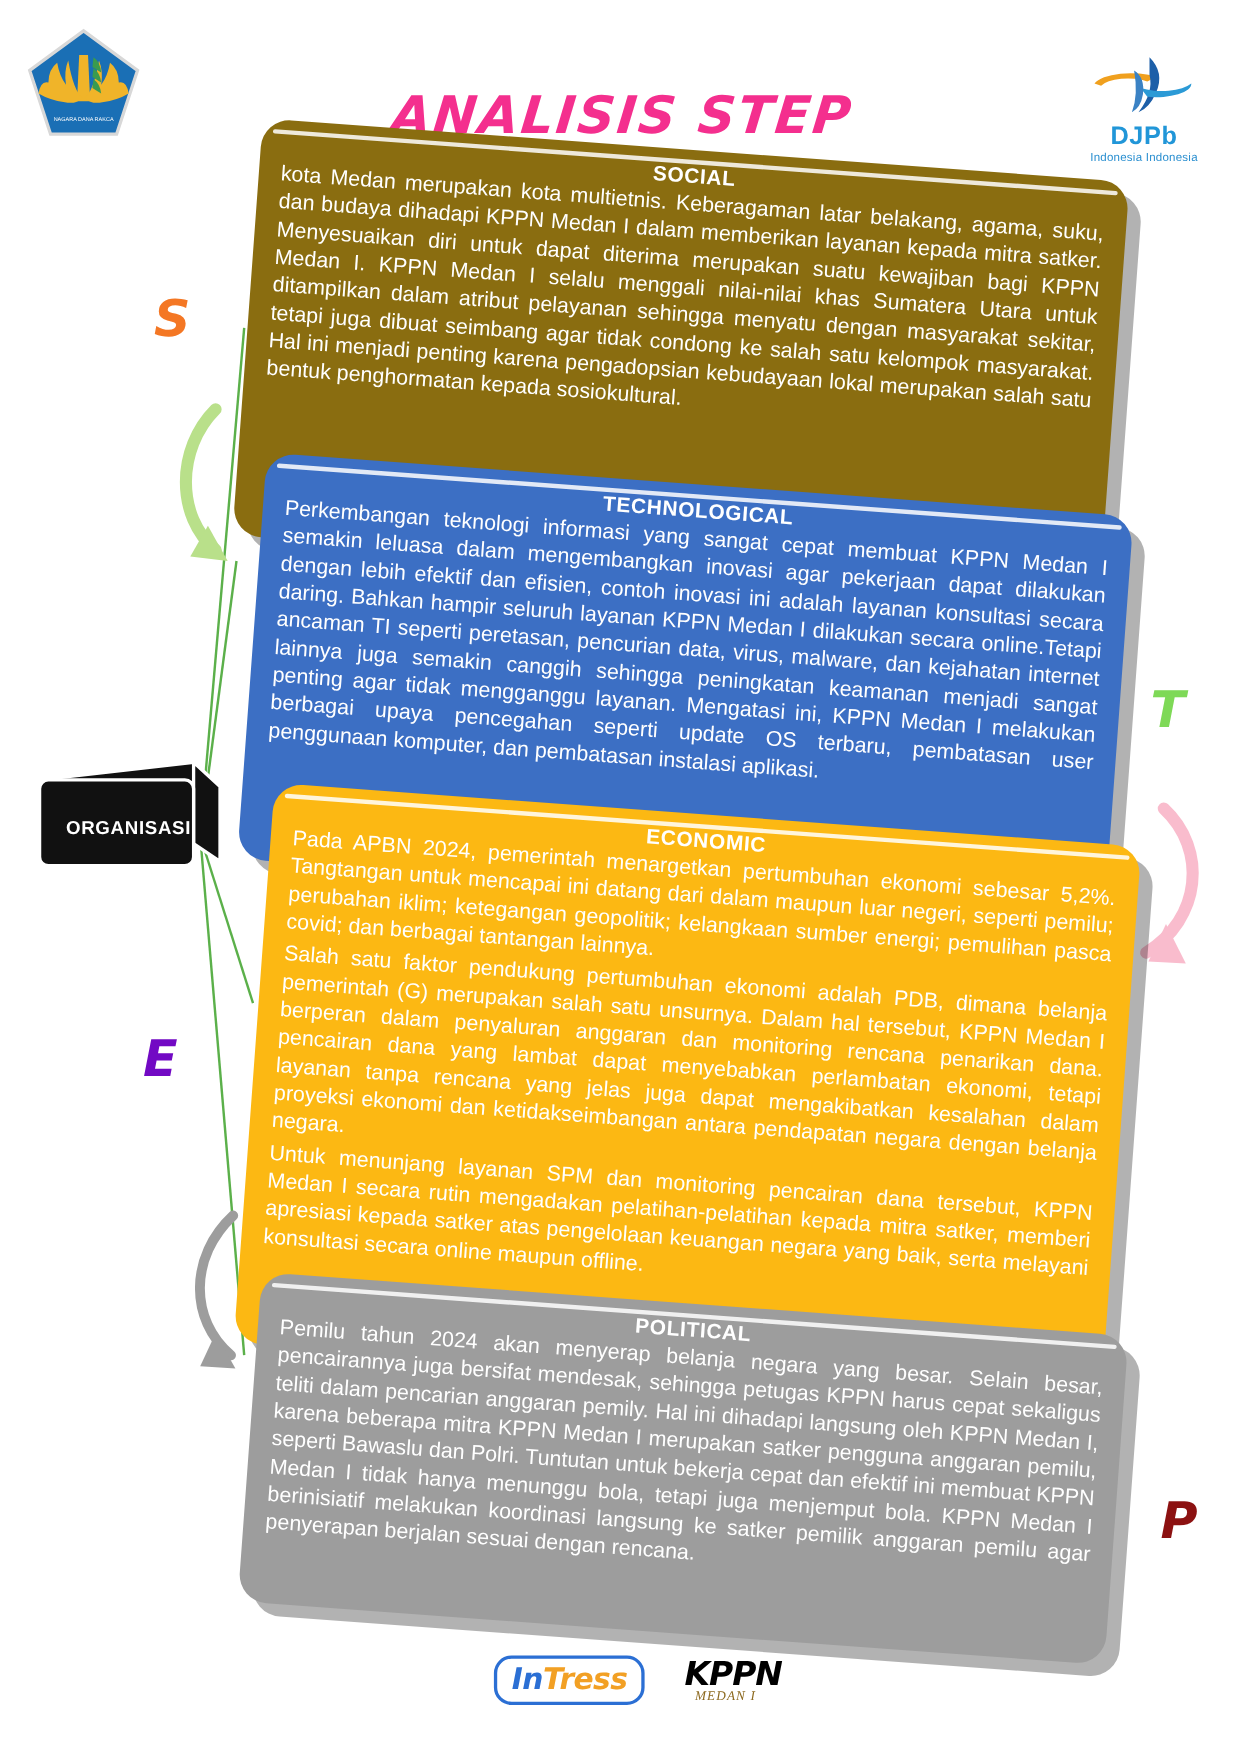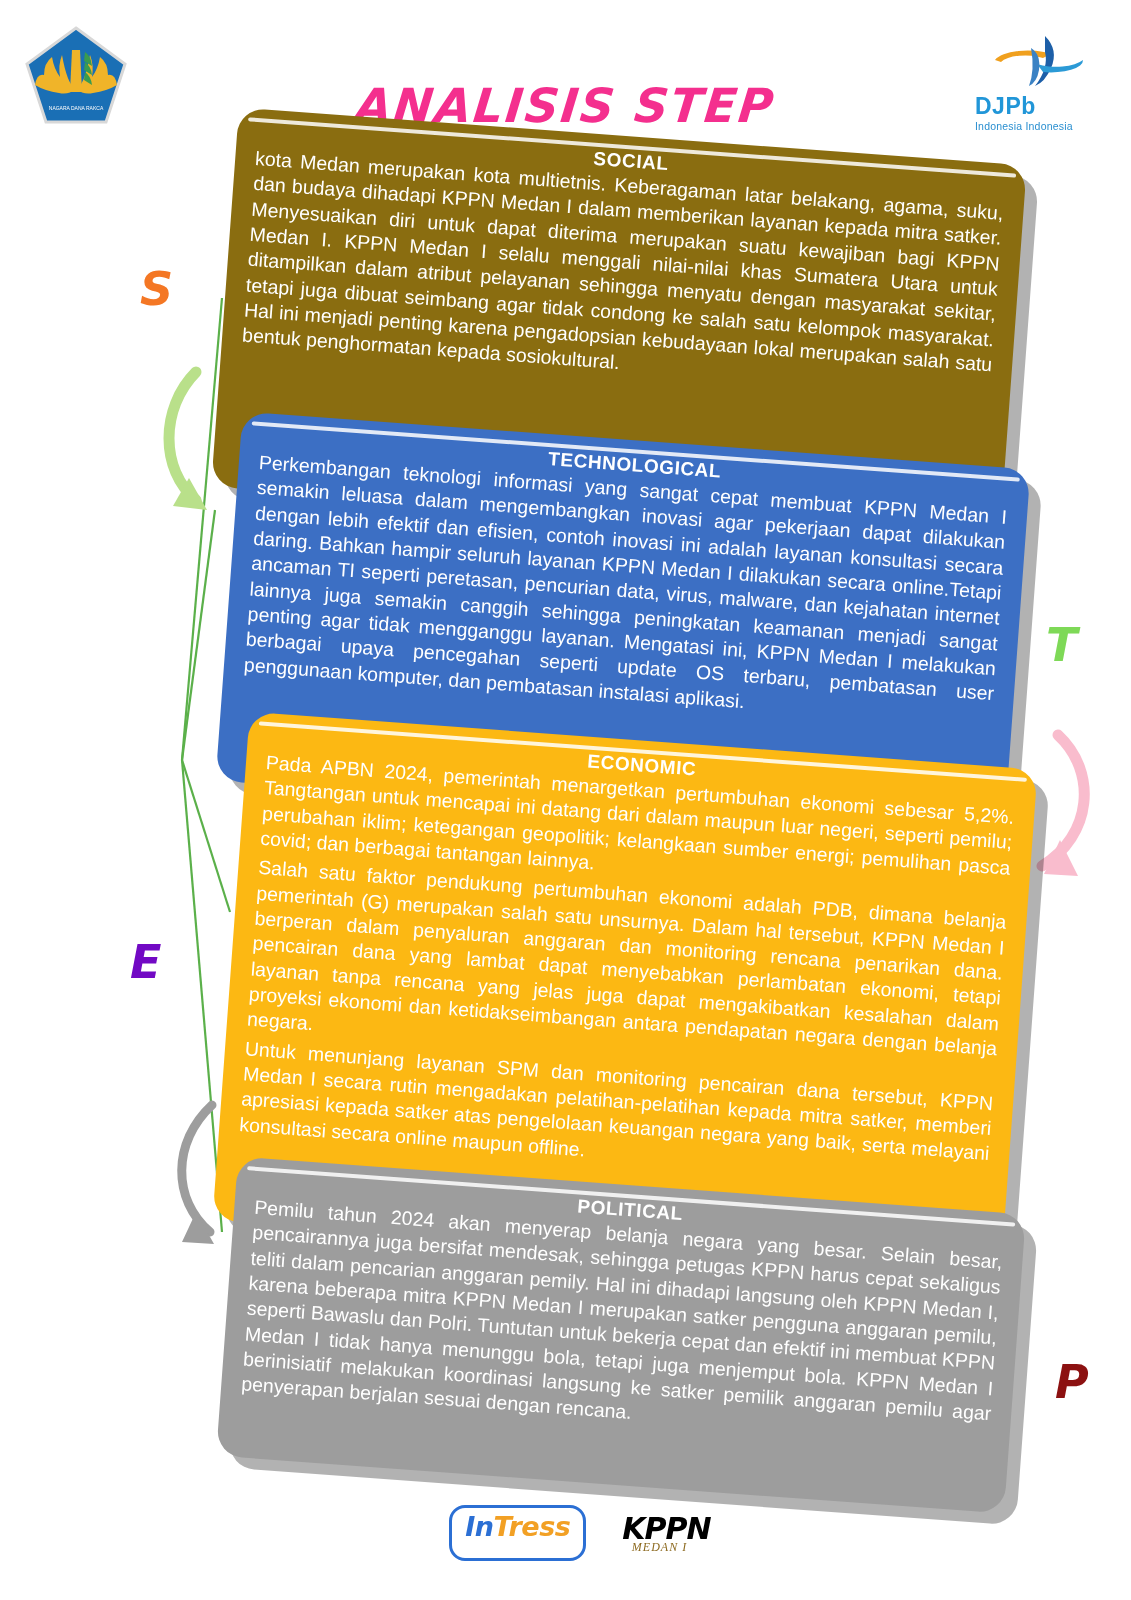--- a/index.html
+++ b/index.html
@@ -10,21 +10,21 @@
     overflow: hidden;
   }
   #page {
     position: relative;
     width: 1131px; height: 1600px;
     background: #fff;
   }
 
   
   .logo-kemenkeu { position: absolute; left: 22px; top: 22px; width: 108px; height: 108px; }
-  .logo-djpb { position: absolute; left: 975px; top: 28px; width: 130px; height: 108px; text-align: left; }
+  .logo-djpb { position: absolute; left: 975px; top: 44px; width: 130px; height: 108px; text-align: center; }
   .djpb-mark { width: 130px; height: 62px; }
   .djpb-name { font-size: 23px; font-weight: bold; color: #2196d8; letter-spacing: .5px; line-height: 1; margin-top: 1px;}
   .djpb-tag { font-size: 10.5px; color: #2a8fd0; letter-spacing: .2px; margin-top: 2px; }
 
   
   .title {
     position: absolute; left: 0; top: 78px; width: 1131px;
     text-align: center;
     font-family: "DejaVu Sans", sans-serif;
     font-size: 47px; font-weight: bold;
@@ -106,21 +106,21 @@
     background: rgba(255,255,255,.85); border-radius: 3px;
   }
 
   
   .bottom-logos {
     position: absolute; left: 0; top: 1505px; width: 1131px;
     display: flex; justify-content: center; align-items: center; gap: 22px;
   }
   .intress-logo {
     border: 3px solid #2b6fd4; border-radius: 16px;
-    padding: 3px 13px 16px 13px;
+    padding: 3px 13px 5px 13px;
     font-family: "DejaVu Sans", sans-serif;
     font-size: 27px; font-weight: bold; font-style: italic;
     letter-spacing: -.5px;
     margin-left: 29px;
   }
   .intress-logo .b { color: #2b6fd4; }
   .intress-logo .o { color: #f2a024; }
   .kppn-logo { text-align: center; line-height: 1; }
   .kppn-main {
     font-family: "DejaVu Sans", sans-serif;
@@ -185,20 +185,28 @@
       <path d="M1078,735 C1118,772 1112,836 1062,866" stroke="#f9bccd" stroke-width="11" fill="none" stroke-linecap="round" transform="translate(-20,0)"></path>
       <polygon points="1060,840 1044,874 1078,876" fill="#f9bccd"></polygon>
     </g>
 
     <g>
       <path d="M212,1105 C172,1142 172,1200 210,1232" stroke="#9d9d9d" stroke-width="9" fill="none" stroke-linecap="round"></path>
       <polygon points="196,1212 214,1244 182,1242" fill="#9d9d9d"></polygon>
     </g>
   </svg>
 
+  <div class="org-box">
+    <svg viewBox="0 0 175 125" width="175" height="125">
+      <polygon points="8,34 148,18 172,40 30,54" fill="#111111" stroke="#ffffff" stroke-width="3"></polygon>
+      <polygon points="148,18 172,40 172,108 148,92" fill="#111111" stroke="#ffffff" stroke-width="3"></polygon>
+      <rect x="8" y="34" width="140" height="78" rx="8" fill="#111111" stroke="#ffffff" stroke-width="3"></rect>
+    </svg>
+    <div class="org-label">ORGANISASI</div>
+  </div>
 
   <div class="step-letter letter-s">S</div>
   <div class="step-letter letter-t">T</div>
   <div class="step-letter letter-e">E</div>
   <div class="step-letter letter-p">P</div>
 
   <div class="card-shadow" id="shadow-social"></div>
   <div class="card" id="card-social">
     <div class="bevel"></div>
     <div class="card-inner">

